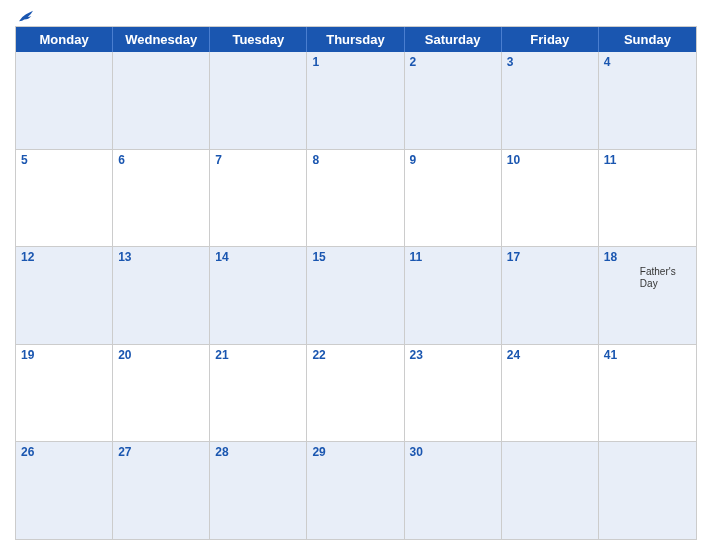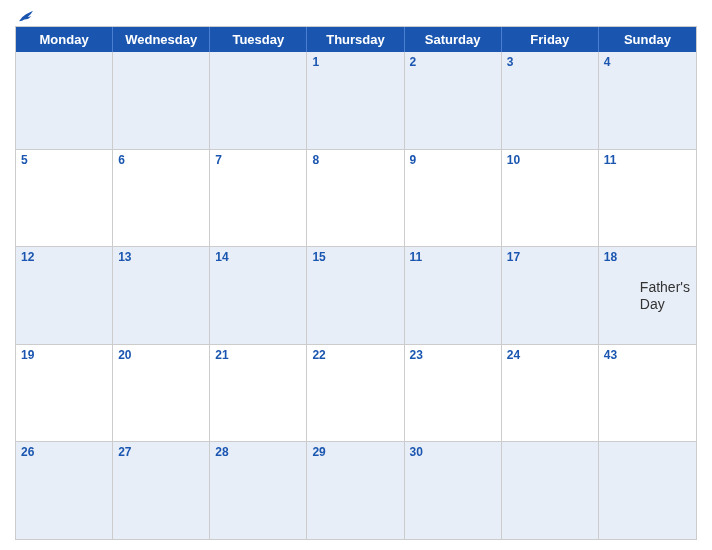--- a/index.html
+++ b/index.html
@@ -129,23 +129,23 @@
 
     .week-row:nth-child(odd) .day-cell {
       background: #e8eef8;
     }
 
     .week-row:nth-child(even) .day-cell {
       background: #fff;
     }
 
     .holiday-label {
-      font-size: 14px;
+      font-size: 10px;
       color: #333;
-      margin-top: 15px;
+      margin-top: 2px;
       line-height: 1.2;
       padding-left: 36px;
     }
   </style>
 </head>
 <body>
 
 <div class="header">
   <div class="logo">
     <span class="logo-text-general"></span>
@@ -250,21 +250,21 @@
         <div class="day-cell">
           <div class="day-number">22</div>
         </div>
         <div class="day-cell">
           <div class="day-number">23</div>
         </div>
         <div class="day-cell">
           <div class="day-number">24</div>
         </div>
         <div class="day-cell">
-          <div class="day-number">43</div>
+          <div class="day-number">41</div>
         </div>
       </div>
       <div class="week-row">
         <div class="day-cell">
           <div class="day-number">26</div>
         </div>
         <div class="day-cell">
           <div class="day-number">27</div>
         </div>
         <div class="day-cell">

